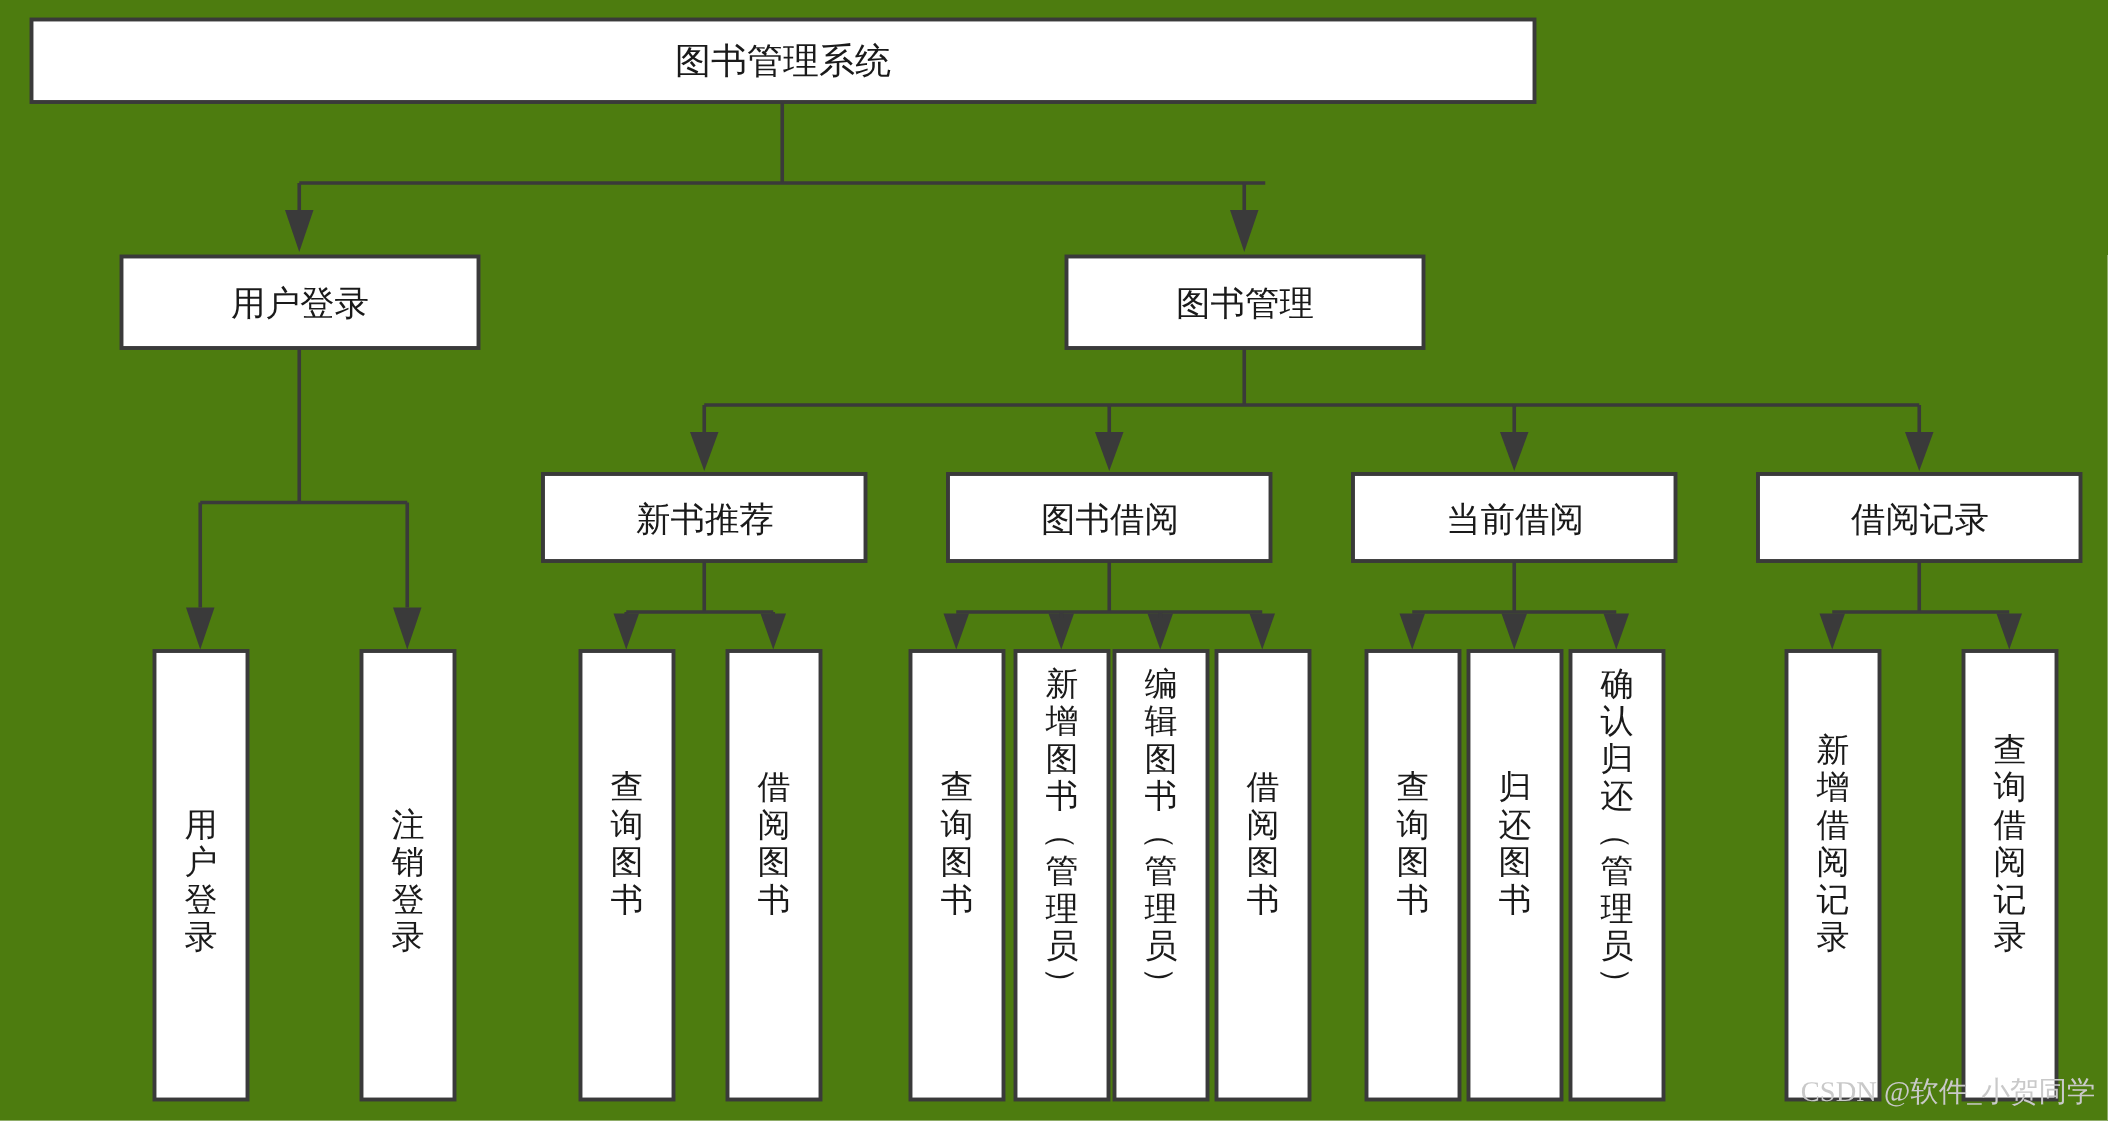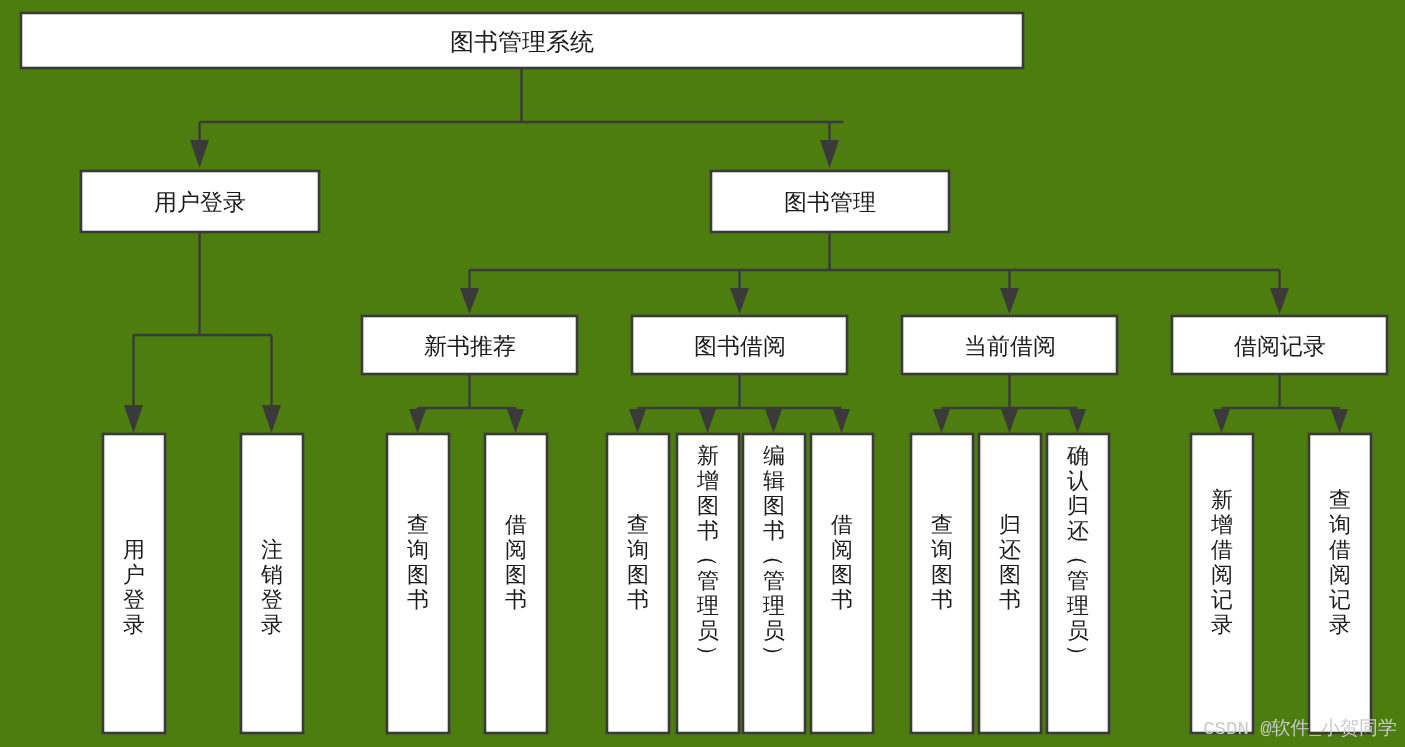--- a/index.html
+++ b/index.html
@@ -71,21 +71,21 @@
     pointer-events: none;
     user-select: none;
   }
   .leaf-label-v span {
     display: block;
   }
   .watermark {
     position: absolute;
     right: 8px;
     bottom: 6px;
-    font-family: Liberation Mono, monospace;
+    font-family: Liberation Serif, serif;
     font-size: 19px;
     color: #c9c9c9;
     white-space: nowrap;
     user-select: none;
   }
 </style>
 </head>
 <body>
 
 <div id="diagram-root">

